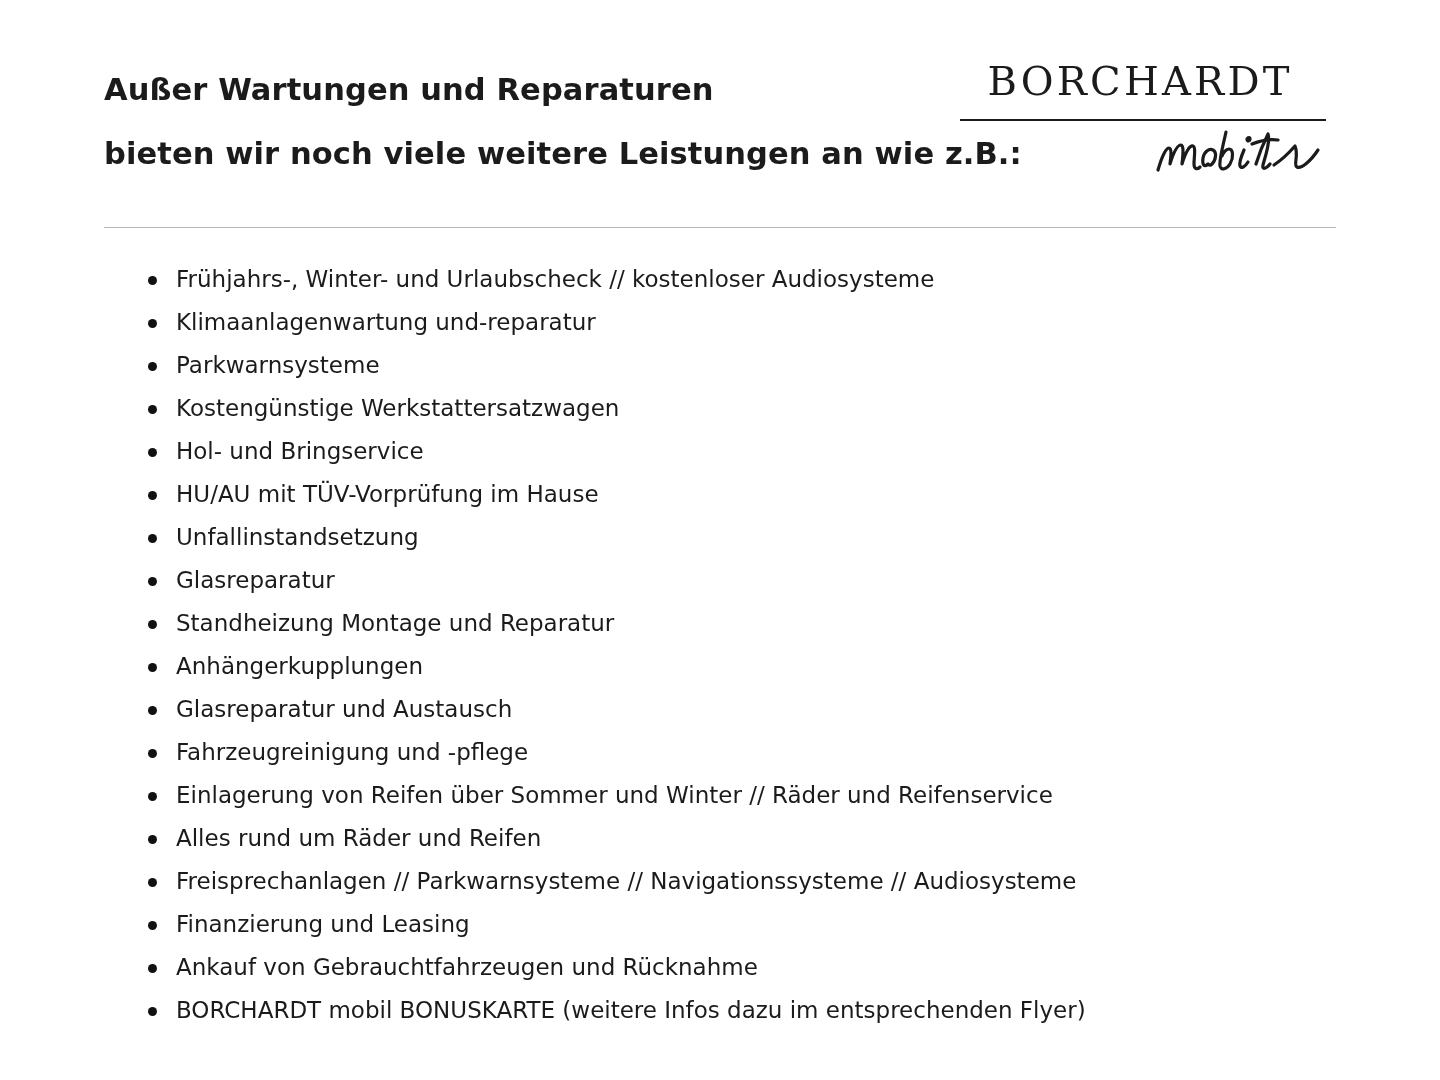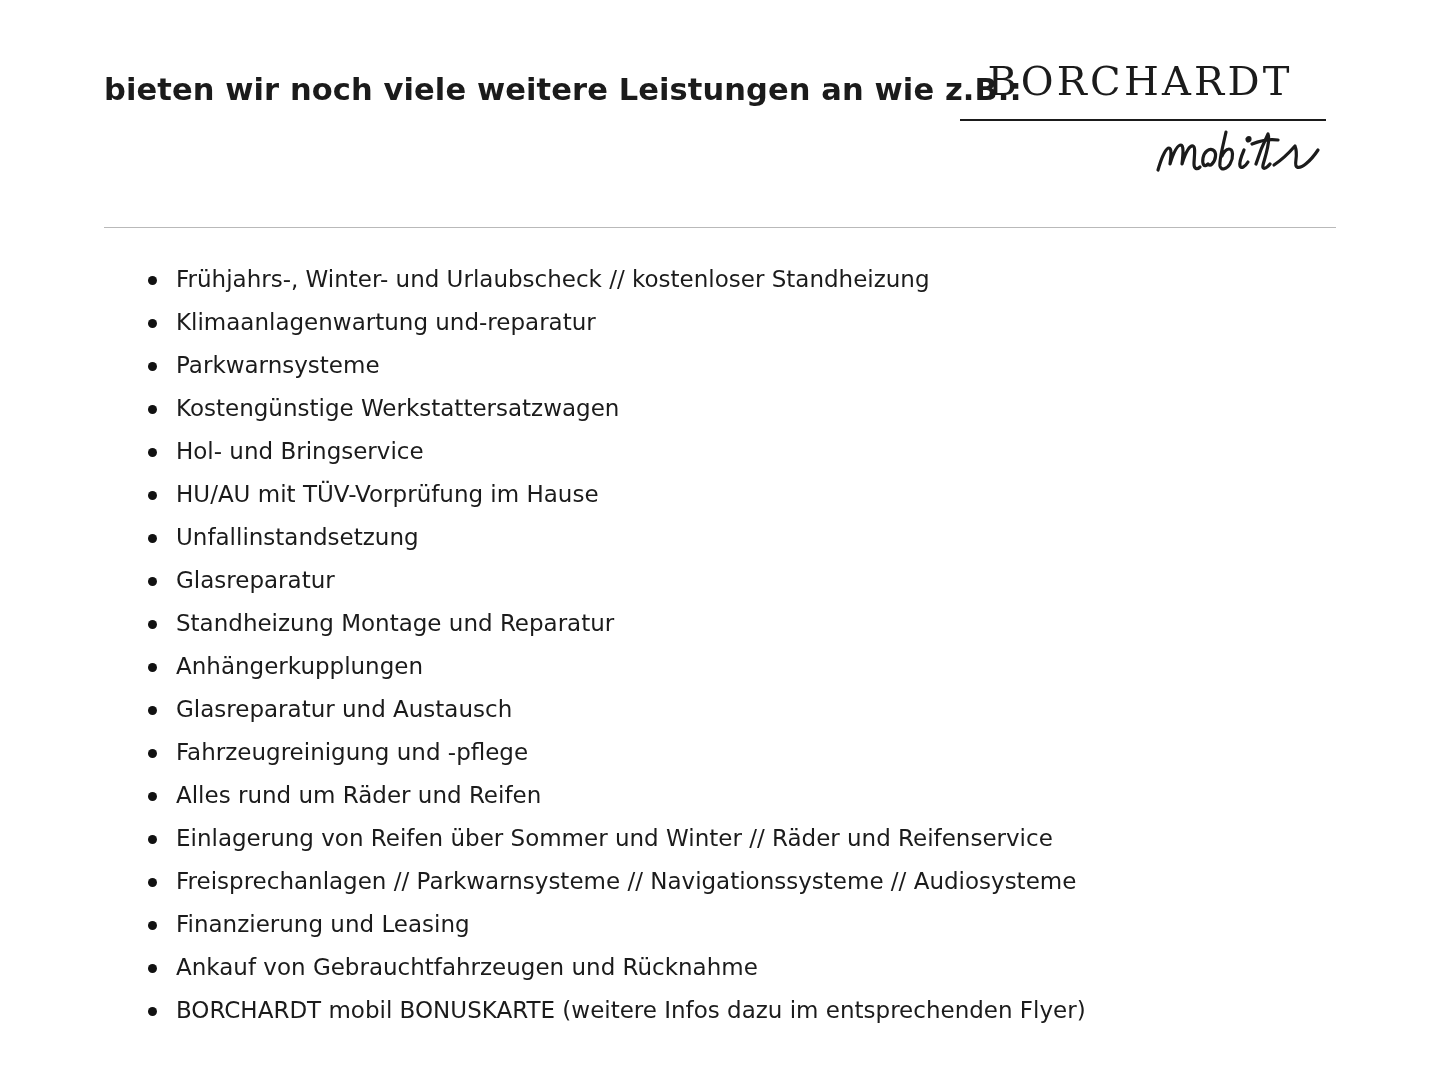--- a/index.html
+++ b/index.html
@@ -123,20 +123,21 @@
   }
 </style>
 </head>
 <body>
 
 <div class="page">
 
   <div class="header">
 
     <div class="headline">
+      <div class="headline-line">Außer Wartungen und Reparaturen</div>
       <div class="headline-line">bieten wir noch viele weitere Leistungen an wie z.B.:</div>
     </div>
 
     <div class="logo">
       <div class="logo-word">
         <span>BORCHARDT</span>
       </div>
       <div class="logo-rule"></div>
       <div class="logo-script">
         <svg width="175" height="70" viewBox="0 0 175 70" aria-hidden="true">
@@ -152,33 +153,33 @@
           </g>
         </svg>
       </div>
     </div>
 
   </div>
 
   <div class="divider"></div>
 
   <ul class="list">
-    <li class="list-item"><span class="bullet"></span><span>Frühjahrs-, Winter- und Urlaubscheck // kostenloser Standheizung</span></li>
+    <li class="list-item"><span class="bullet"></span><span>Frühjahrs-, Winter- und Urlaubscheck // kostenloser Audiosysteme</span></li>
     <li class="list-item"><span class="bullet"></span><span>Klimaanlagenwartung und-reparatur</span></li>
     <li class="list-item"><span class="bullet"></span><span>Parkwarnsysteme</span></li>
     <li class="list-item"><span class="bullet"></span><span>Kostengünstige Werkstattersatzwagen</span></li>
     <li class="list-item"><span class="bullet"></span><span>Hol- und Bringservice</span></li>
     <li class="list-item"><span class="bullet"></span><span>HU/AU mit TÜV-Vorprüfung im Hause</span></li>
     <li class="list-item"><span class="bullet"></span><span>Unfallinstandsetzung</span></li>
     <li class="list-item"><span class="bullet"></span><span>Glasreparatur</span></li>
     <li class="list-item"><span class="bullet"></span><span>Standheizung Montage und Reparatur</span></li>
     <li class="list-item"><span class="bullet"></span><span>Anhängerkupplungen</span></li>
     <li class="list-item"><span class="bullet"></span><span>Glasreparatur und Austausch</span></li>
     <li class="list-item"><span class="bullet"></span><span>Fahrzeugreinigung und -pflege</span></li>
+    <li class="list-item"><span class="bullet"></span><span>Einlagerung von Reifen über Sommer und Winter // Räder und Reifenservice</span></li>
     <li class="list-item"><span class="bullet"></span><span>Alles rund um Räder und Reifen</span></li>
-    <li class="list-item"><span class="bullet"></span><span>Einlagerung von Reifen über Sommer und Winter // Räder und Reifenservice</span></li>
     <li class="list-item"><span class="bullet"></span><span>Freisprechanlagen // Parkwarnsysteme // Navigationssysteme // Audiosysteme</span></li>
     <li class="list-item"><span class="bullet"></span><span>Finanzierung und Leasing</span></li>
     <li class="list-item"><span class="bullet"></span><span>Ankauf von Gebrauchtfahrzeugen und Rücknahme</span></li>
     <li class="list-item"><span class="bullet"></span><span>BORCHARDT mobil BONUSKARTE (weitere Infos dazu im entsprechenden Flyer)</span></li>
   </ul>
 
 </div>
 
 </body></html>

